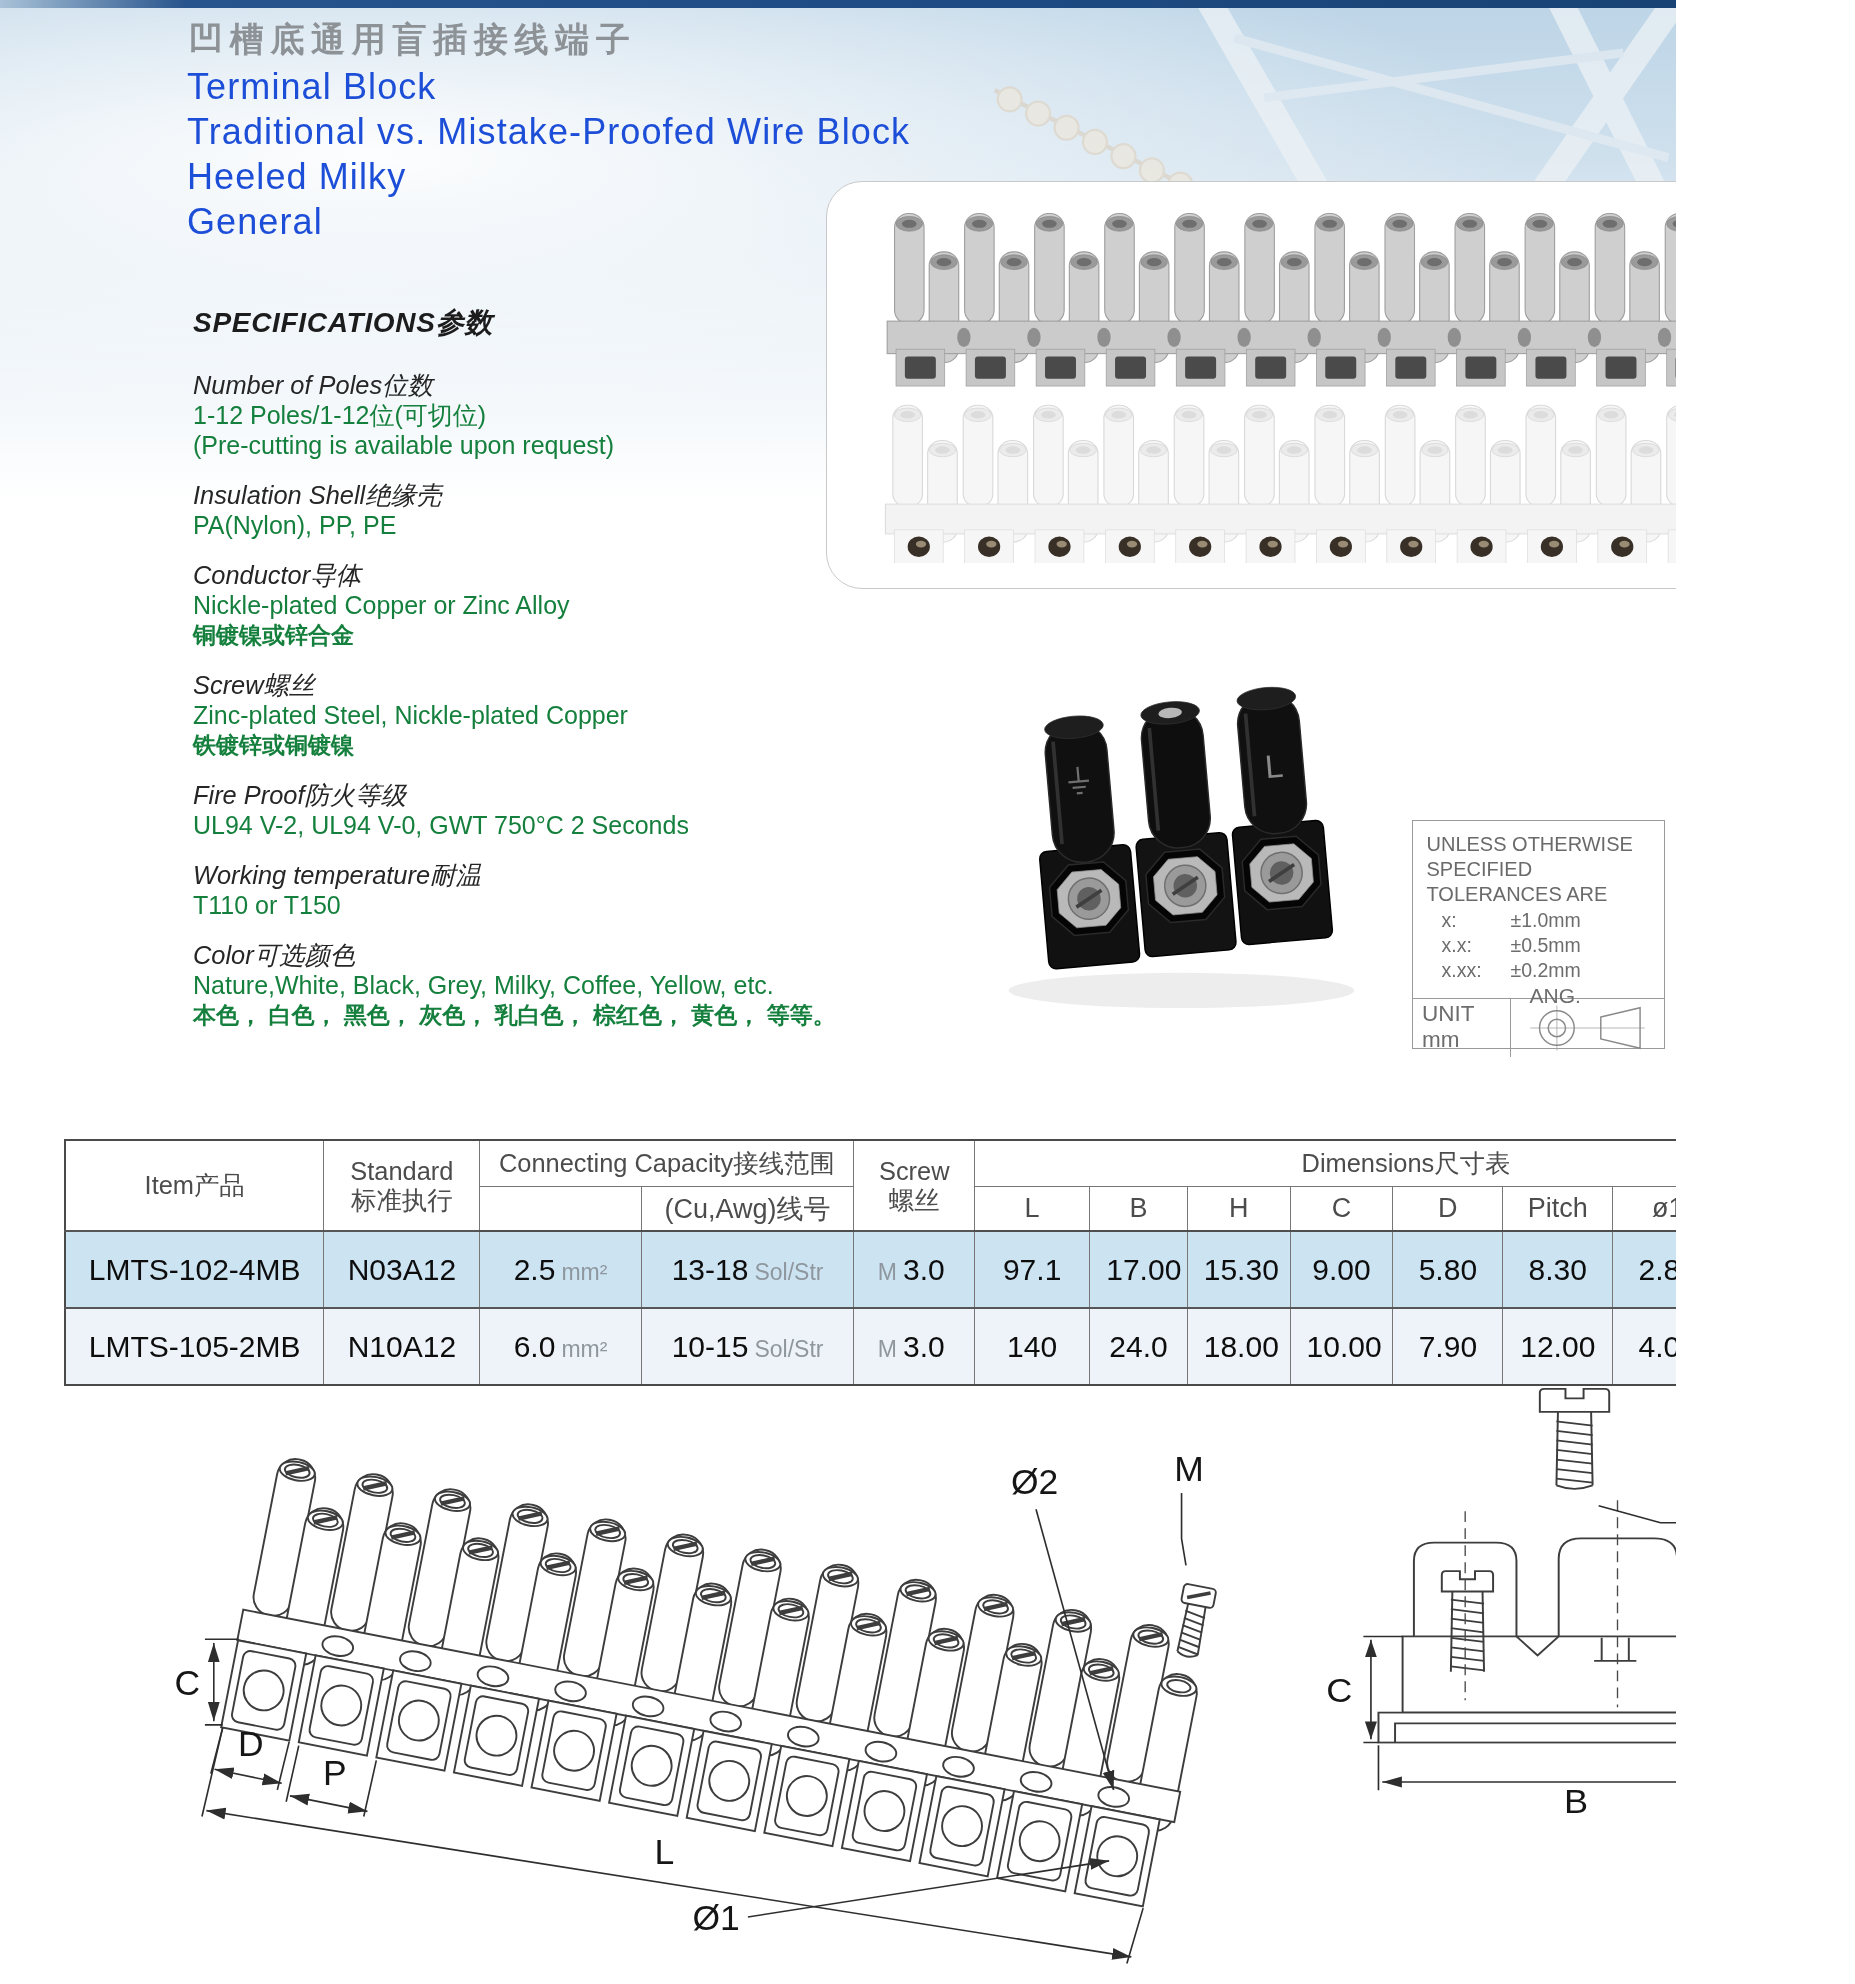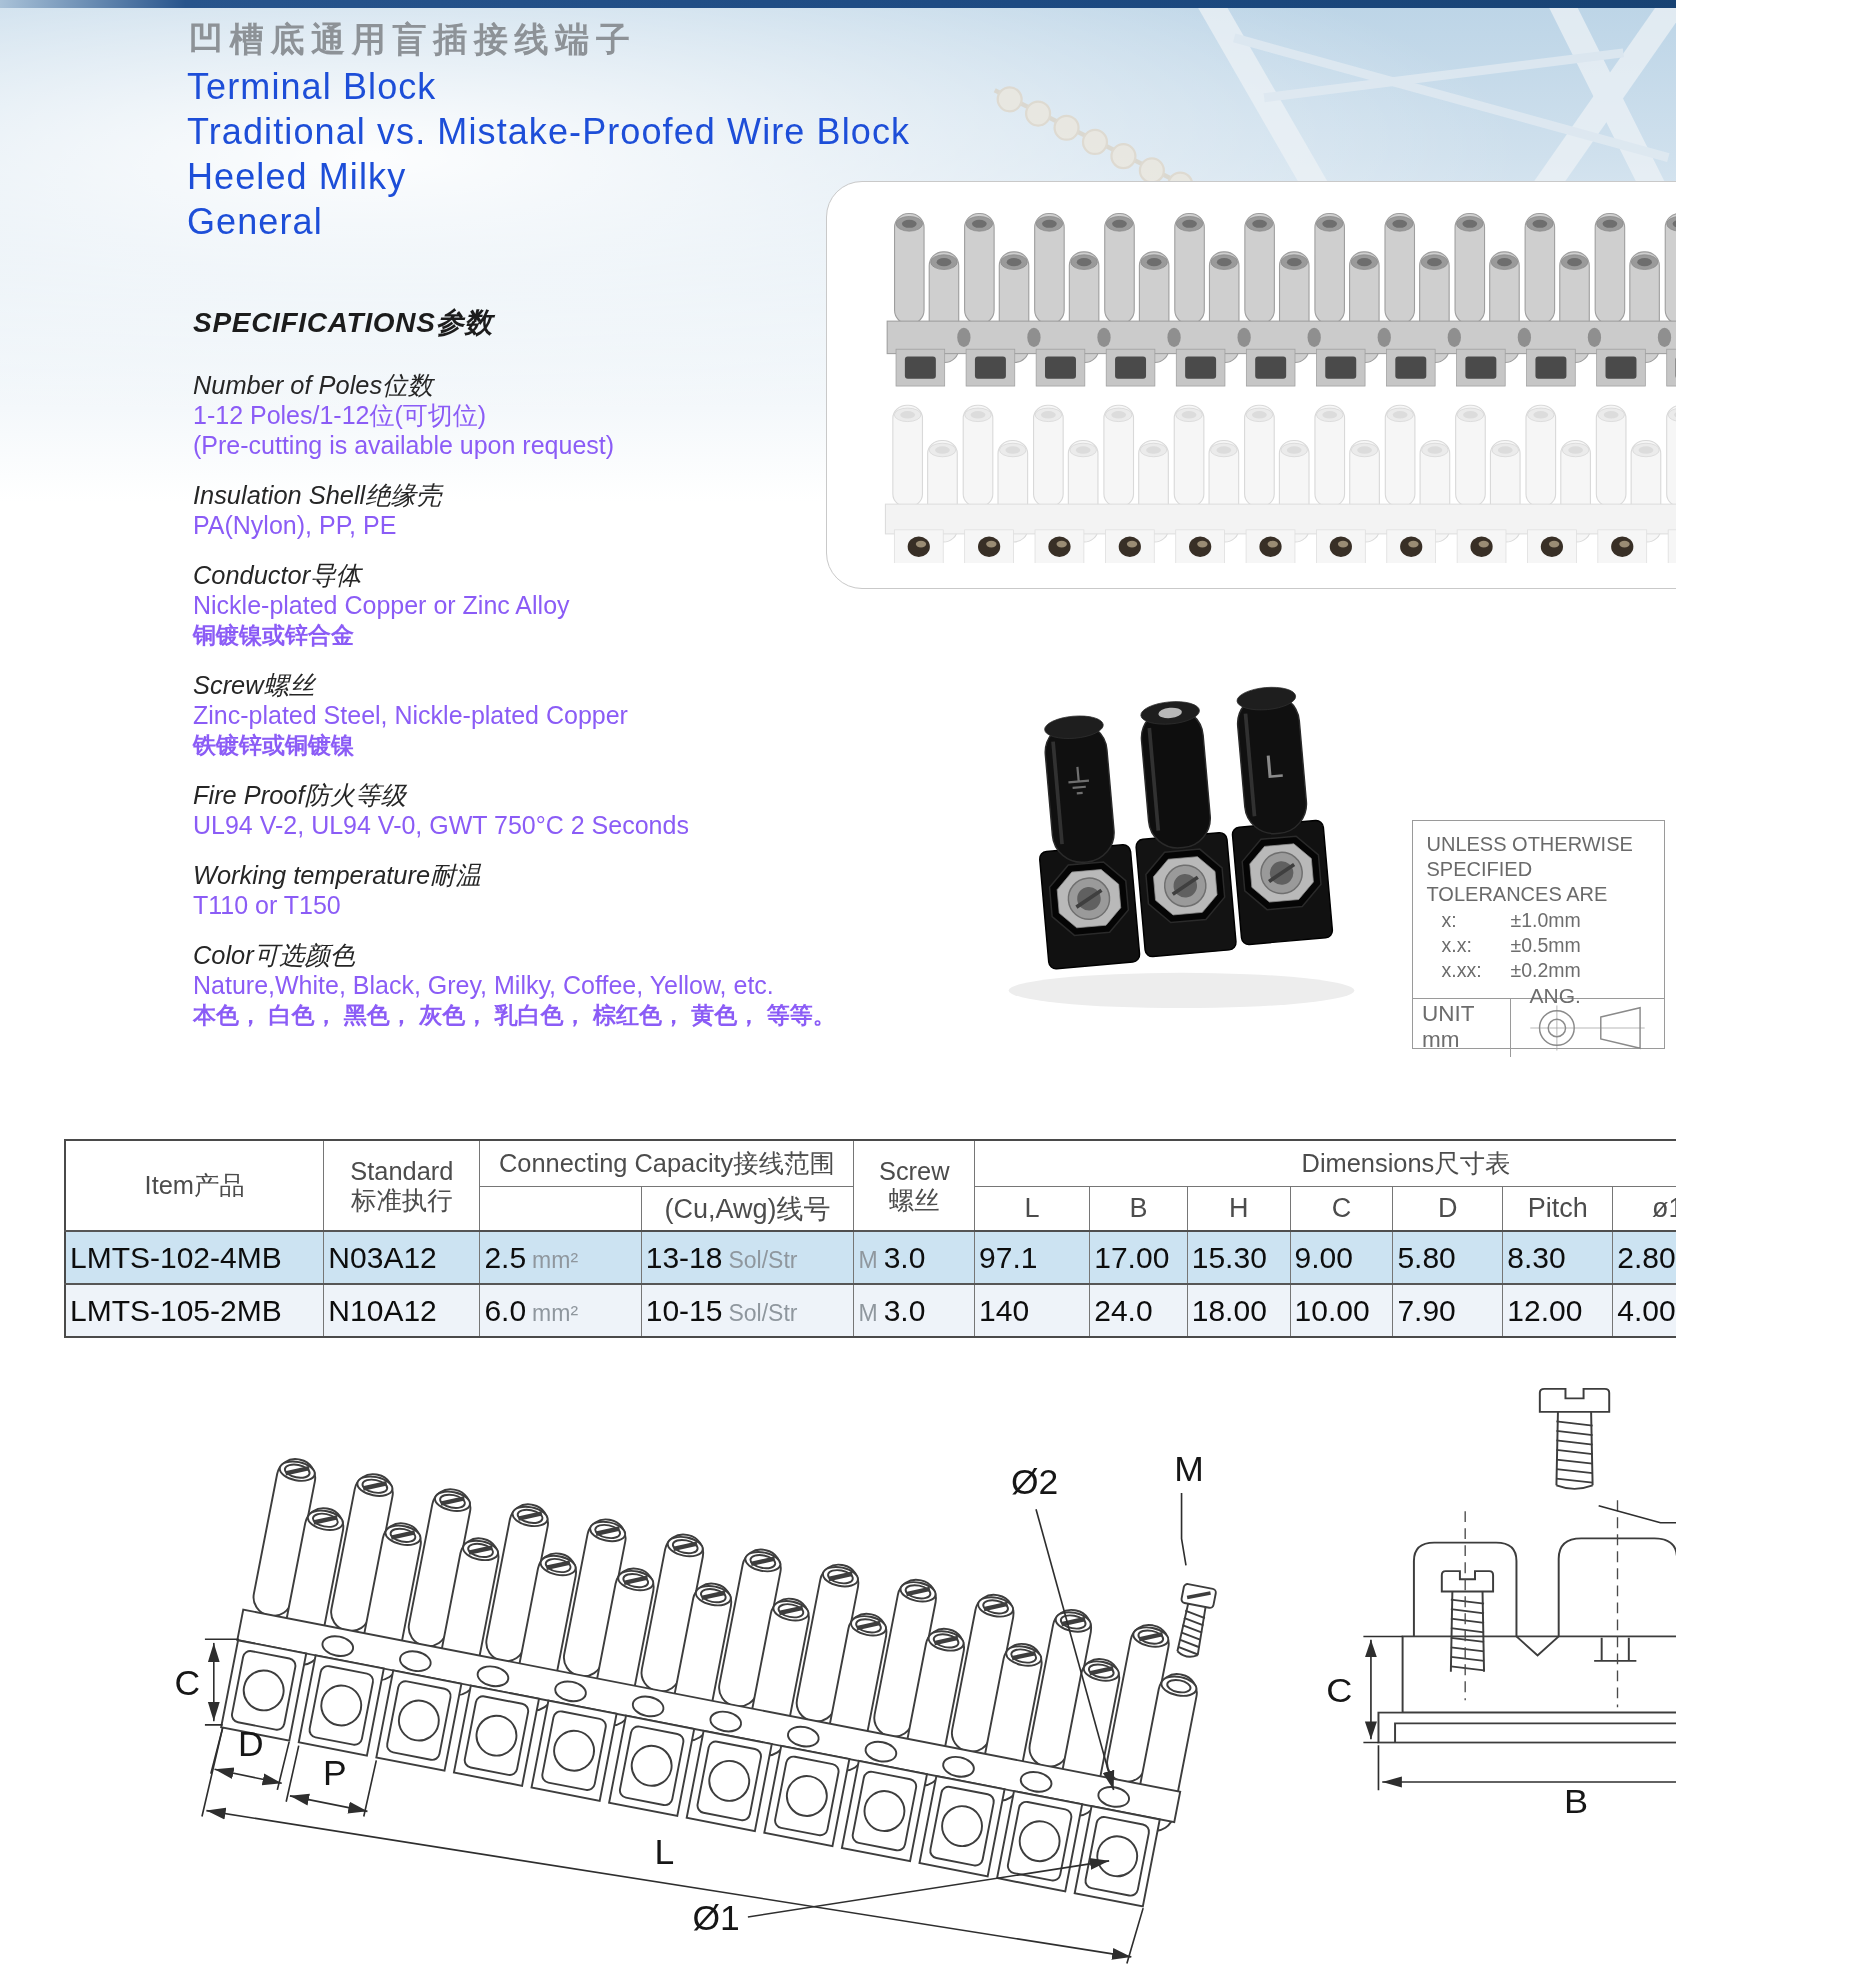--- a/index.html
+++ b/index.html
@@ -19,21 +19,21 @@
             color:#8d9297;letter-spacing:6.7px;}
   .title-en{position:absolute;left:187px;top:64px;font-size:36px;color:#1d4ed8;
             letter-spacing:1.1px;line-height:45px;}
 
   
   .specs{position:absolute;left:193px;top:304px;width:771px;color:#2e2e2e;}
   .spec-heading{font-size:28px;font-weight:bold;font-style:italic;color:#1c1c1c;
                 letter-spacing:0.7px;margin-bottom:28.4px;}
   .spec-block{margin-bottom:20px;}
   .spec-label{font-size:25.4px;font-style:italic;color:#262626;line-height:30px;}
-  .spec-line{font-size:25px;color:#8b5cf6;line-height:30px;}
+  .spec-line{font-size:25px;color:#15803d;line-height:30px;}
   .spec-line.zh{font-weight:bold;font-size:23px;}
 
   
   .product-card{position:absolute;left:826px;top:181px;width:968px;height:406px;
                 background:#ffffff;border:1.5px solid #c9c9c9;border-radius:36px;overflow:hidden;}
   .strip-grey{position:absolute;left:54px;top:30px;}
   .strip-white{position:absolute;left:54px;top:222px;}
 
   
   .black-photo{position:absolute;left:960px;top:661px;}
@@ -54,21 +54,21 @@
   
   table.spec-table{position:absolute;left:64px;top:1139px;width:1775px;
                    border-collapse:collapse;table-layout:fixed;background:#ffffff;
                    border:2.2px solid #4a4a4a;}
   table.spec-table th{border:1.5px solid #767676;color:#4c4c4c;font-weight:normal;
                       font-size:25.4px;text-align:center;padding:0;}
   table.spec-table tr.h1 th{height:45px;}
   table.spec-table tr.h2 th{height:43px;font-size:27px;}
   table.spec-table thead tr.h2 th{border-bottom:2.2px solid #4f4f4f;}
   table.spec-table td{border:1.5px solid #767676;border-top-width:2.2px;border-top-color:#565656;
-                      height:43px;font-size:30px;color:#0d0d0d;padding:4px;}
+                      height:43px;text-align:center;font-size:30px;color:#0d0d0d;padding:16px;}
   tr.r0 td{background:#cce3f2;}
   tr.r1 td{background:#eef3f9;}
   .thl{display:block;line-height:28.4px;}
   .u{color:#8f979e;font-size:23px;}
   td .v{margin-right:6px;margin-top:48px;}
   td .u + .v{margin-left:6px;}
 
   
   .iso-drawing{position:absolute;left:105px;top:1391px;}
   .side-drawing{position:absolute;left:1291px;top:1367px;}

